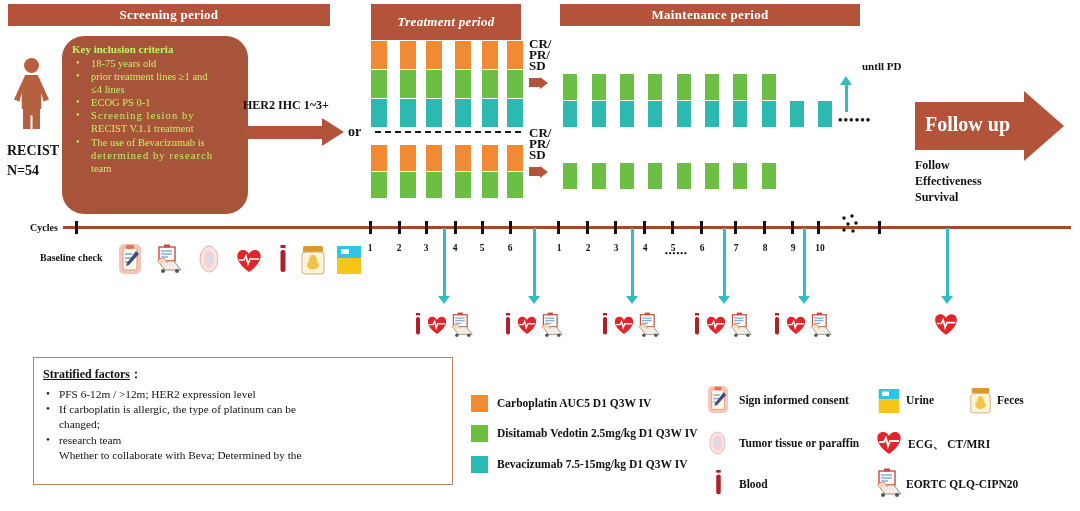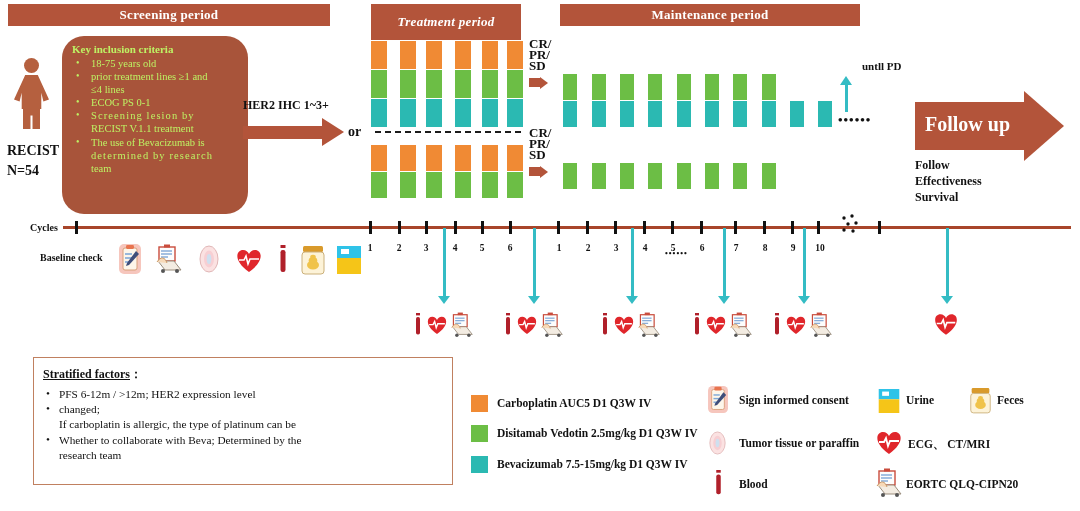--- a/index.html
+++ b/index.html
@@ -469,24 +469,24 @@
   <svg style="position:absolute;left:0;top:0;" width="26" height="24" viewBox="0 0 28 25">
       <path d="M14 24 C-2 13, 1 2, 8 2 C11 2, 13 4, 14 6 C15 4, 17 2, 20 2 C27 2, 30 13, 14 24 Z" fill="#e0262b"></path>
       <polyline points="4,12 9,12 11,8 13,16 15,11 18,11 24,11" fill="none" stroke="#fff" stroke-width="1.8"></polyline>
     </svg>
 </div>
 
 <div class="abs strat-box" style="left:33px;top:357px;width:420px;height:128px;">
   <div><span class="strat-title">Stratified factors</span><span style="font-weight:bold;font-size:12px;">：</span></div>
   <ul class="strat-list">
     <li>PFS 6-12m / &gt;12m;  HER2 expression level</li>
+    <li>If carboplatin is allergic, the type of platinum can be</li>
     <li style="padding-left:16px;">changed;</li>
-    <li>If carboplatin is allergic, the type of platinum can be</li>
+    <li style="padding-left:16px;">research team</li>
     <li>Whether to collaborate with Beva; Determined by the</li>
-    <li style="padding-left:16px;">research team</li>
   </ul>
 </div>
 <style>.strat-list li:nth-child(3):before,.strat-list li:nth-child(5):before{content:"";}</style>
 
 <div class="swatch" style="left:471px;top:395px;background:#f08a34;"></div>
 <div class="legend-txt" style="left:497px;top:397px;">Carboplatin   AUC5 D1 Q3W IV</div>
 <div class="swatch" style="left:471px;top:425px;background:#6cbe45;"></div>
 <div class="legend-txt" style="left:497px;top:427px;">Disitamab Vedotin   2.5mg/kg D1 Q3W IV</div>
 <div class="swatch" style="left:471px;top:456px;background:#2bb9b2;"></div>
 <div class="legend-txt" style="left:497px;top:458px;">Bevacizumab 7.5-15mg/kg D1 Q3W IV</div>

